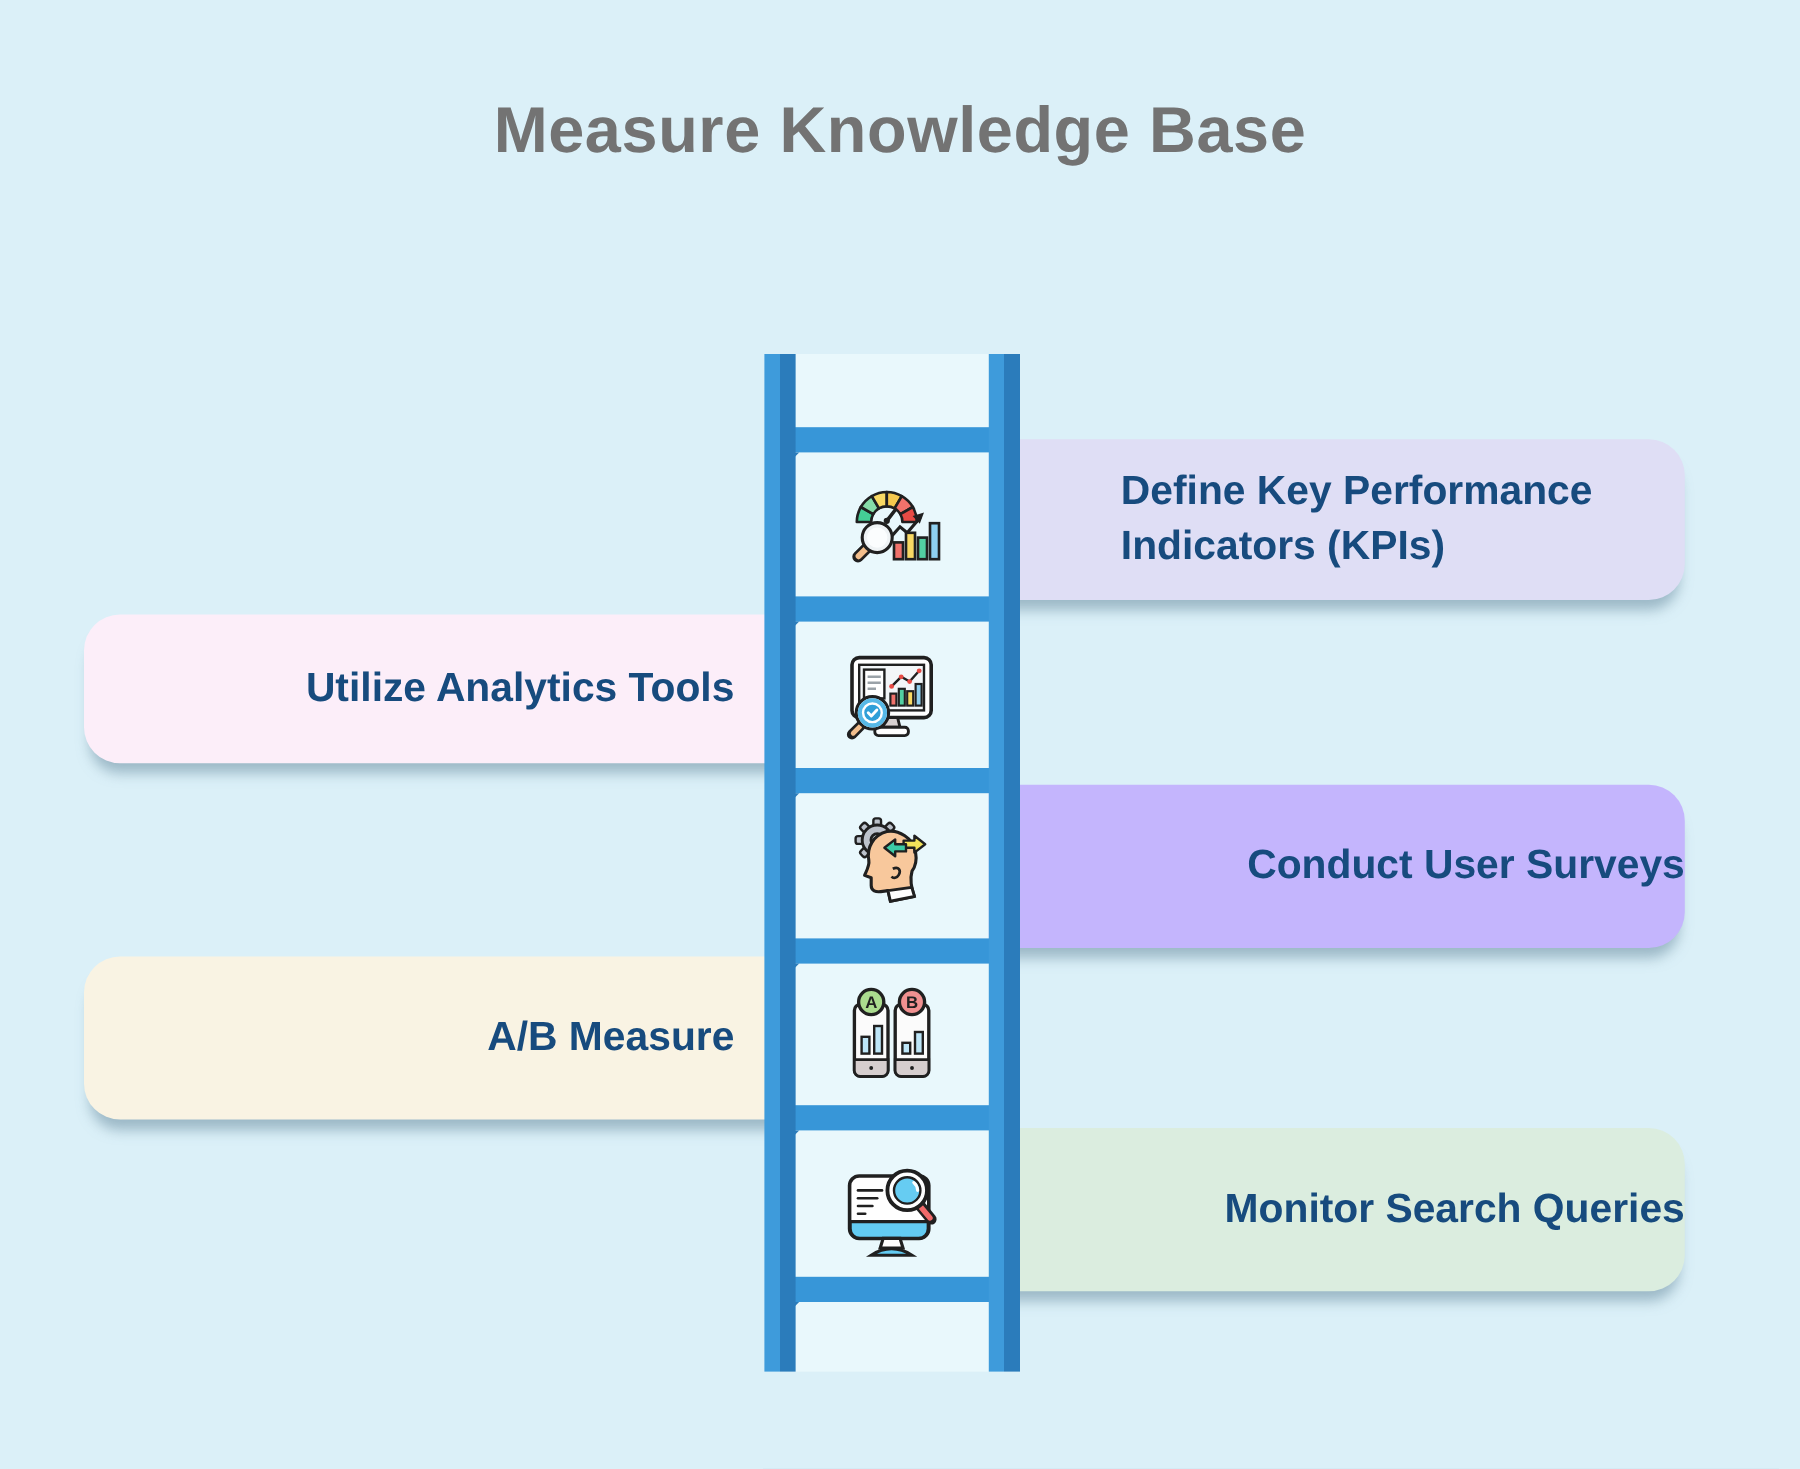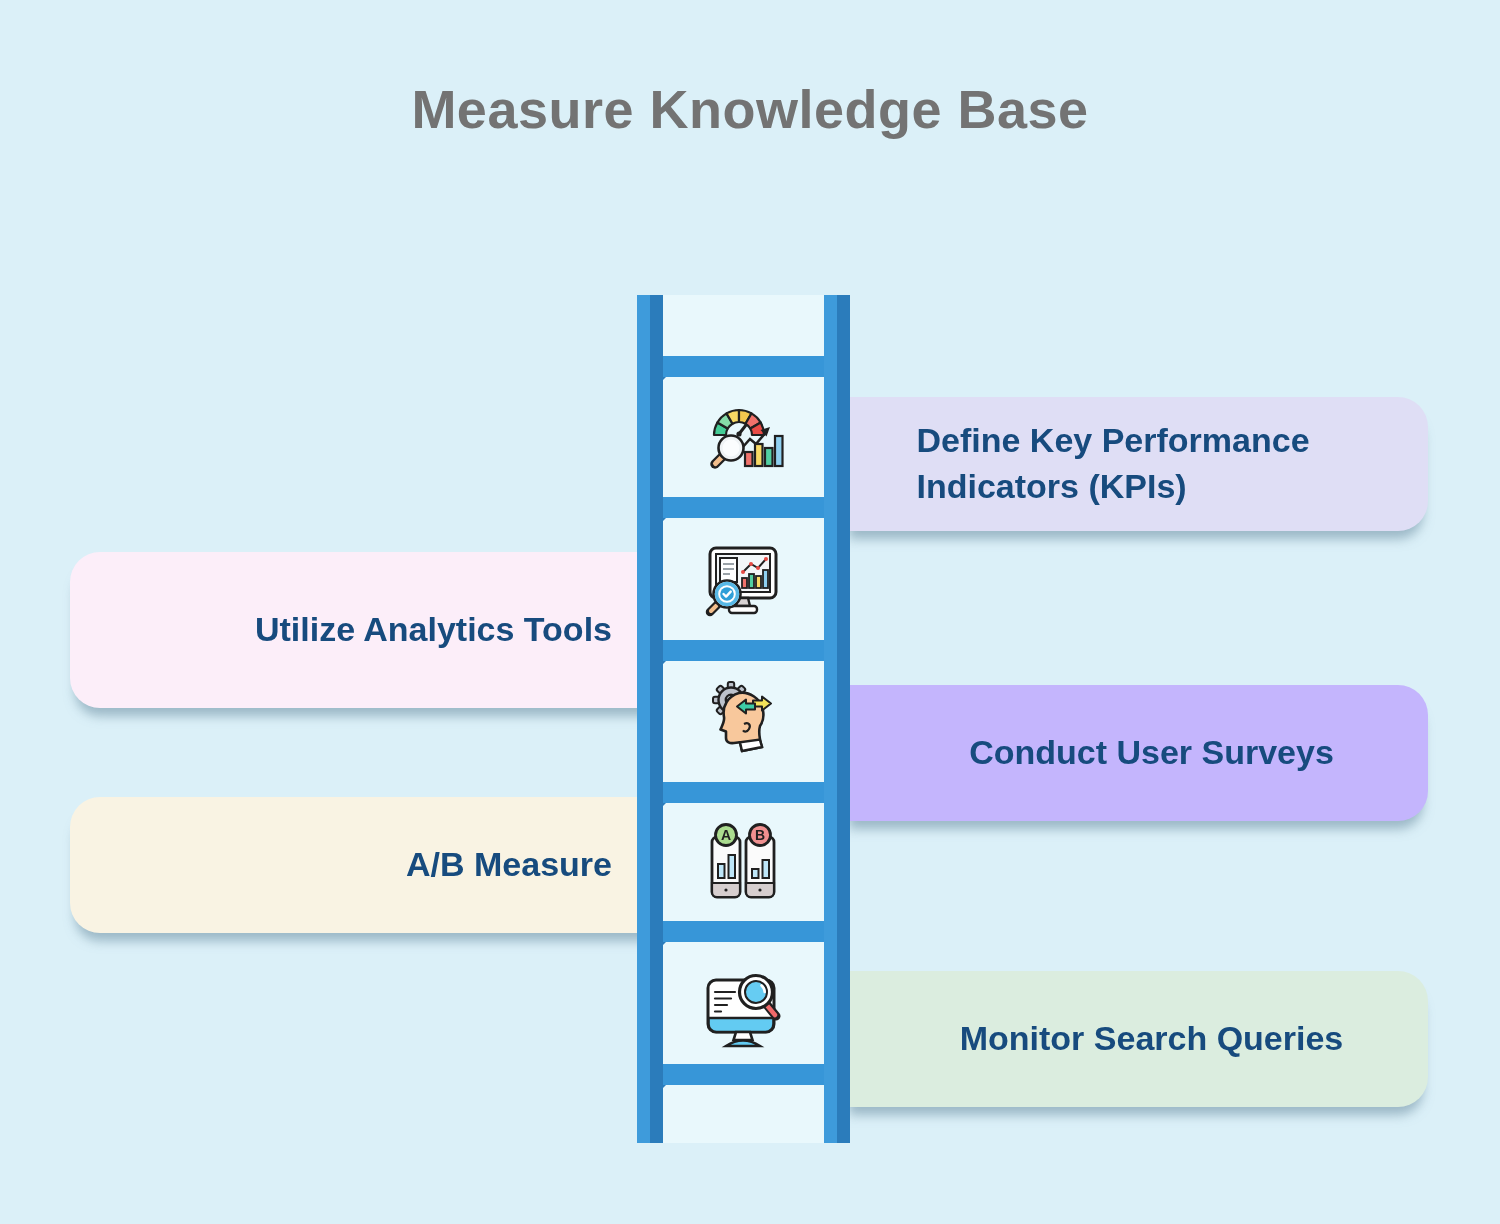--- a/index.html
+++ b/index.html
@@ -11,29 +11,29 @@
   .title{
     position:absolute;top:74px;left:0;right:0;margin:0;
     text-align:center;font-size:54px;font-weight:700;line-height:1.3;
     color:#174B7E;letter-spacing:0.5px;
   }
   
   .card{
     position:absolute;display:flex;align-items:center;z-index:1;
     box-shadow:0 13px 11px -5px rgba(104,138,158,0.55);
   }
-  .card-right{left:844px;width:584px;border-radius:4px 30px 30px 4px;
-    justify-content:center;padding-left:31px;box-sizing:border-box;margin-top:31px;}
+  .card-right{left:820px;width:584px;border-radius:4px 30px 30px 4px;
+    justify-content:flex-end;padding-left:31px;box-sizing:border-box;}
   .card-left{left:70px;width:590px;border-radius:30px 4px 4px 30px;
     justify-content:flex-end;padding-right:48px;box-sizing:border-box;}
   .card-label{
     font-size:34px;font-weight:600;color:#174B7E;line-height:1.35;
   }
   .c1{top:366px;height:134px;}
-  .c2{top:512px;height:156px;margin-top:40px;}
+  .c2{top:512px;height:124px;}
   .c3{top:654px;height:136px;}
   .c4{top:797px;height:136px;}
   .c5{top:940px;height:136px;}
   .c1 .card-label{max-width:470px;}
   
   .ladder{position:absolute;left:637px;top:295px;width:213px;height:848px;z-index:2;}
   .ladder-panel{position:absolute;left:26px;right:26px;top:0;bottom:0;background:#E9F8FC;}
   .rail{position:absolute;top:0;bottom:0;width:26px;
     background:linear-gradient(90deg,#3E9BDB 0 50%,#2B7CBB 50% 100%);}
   .rail-left{left:0;}

